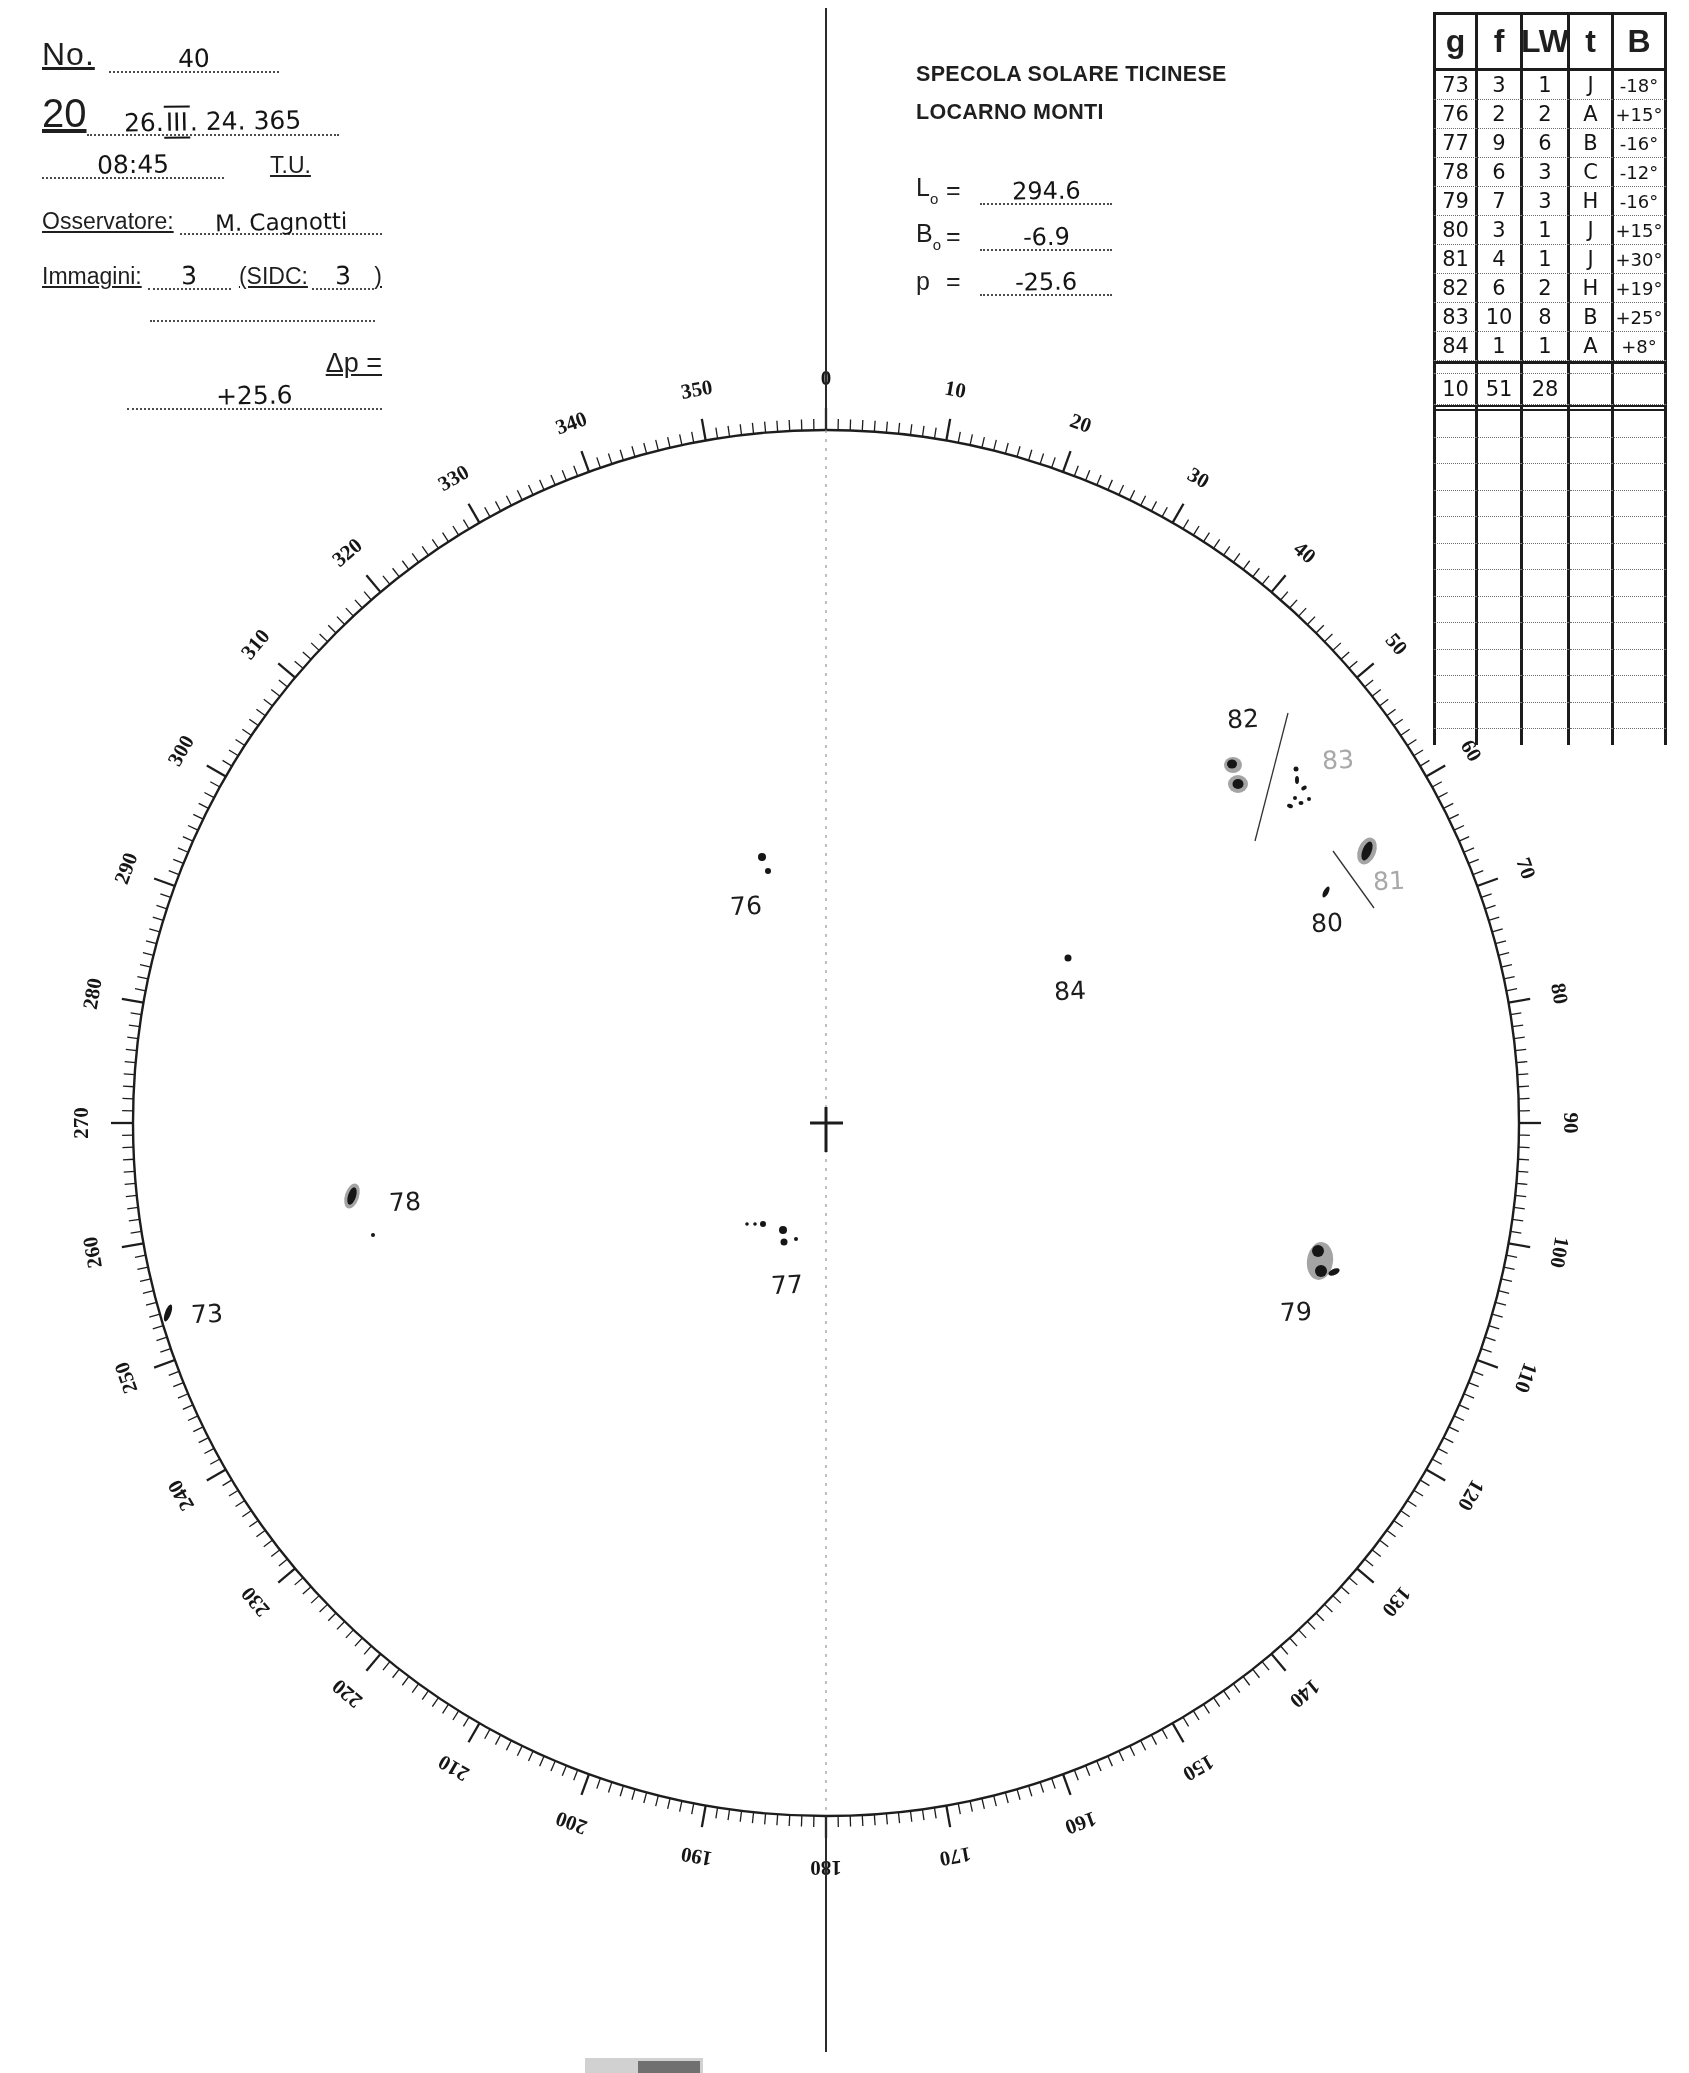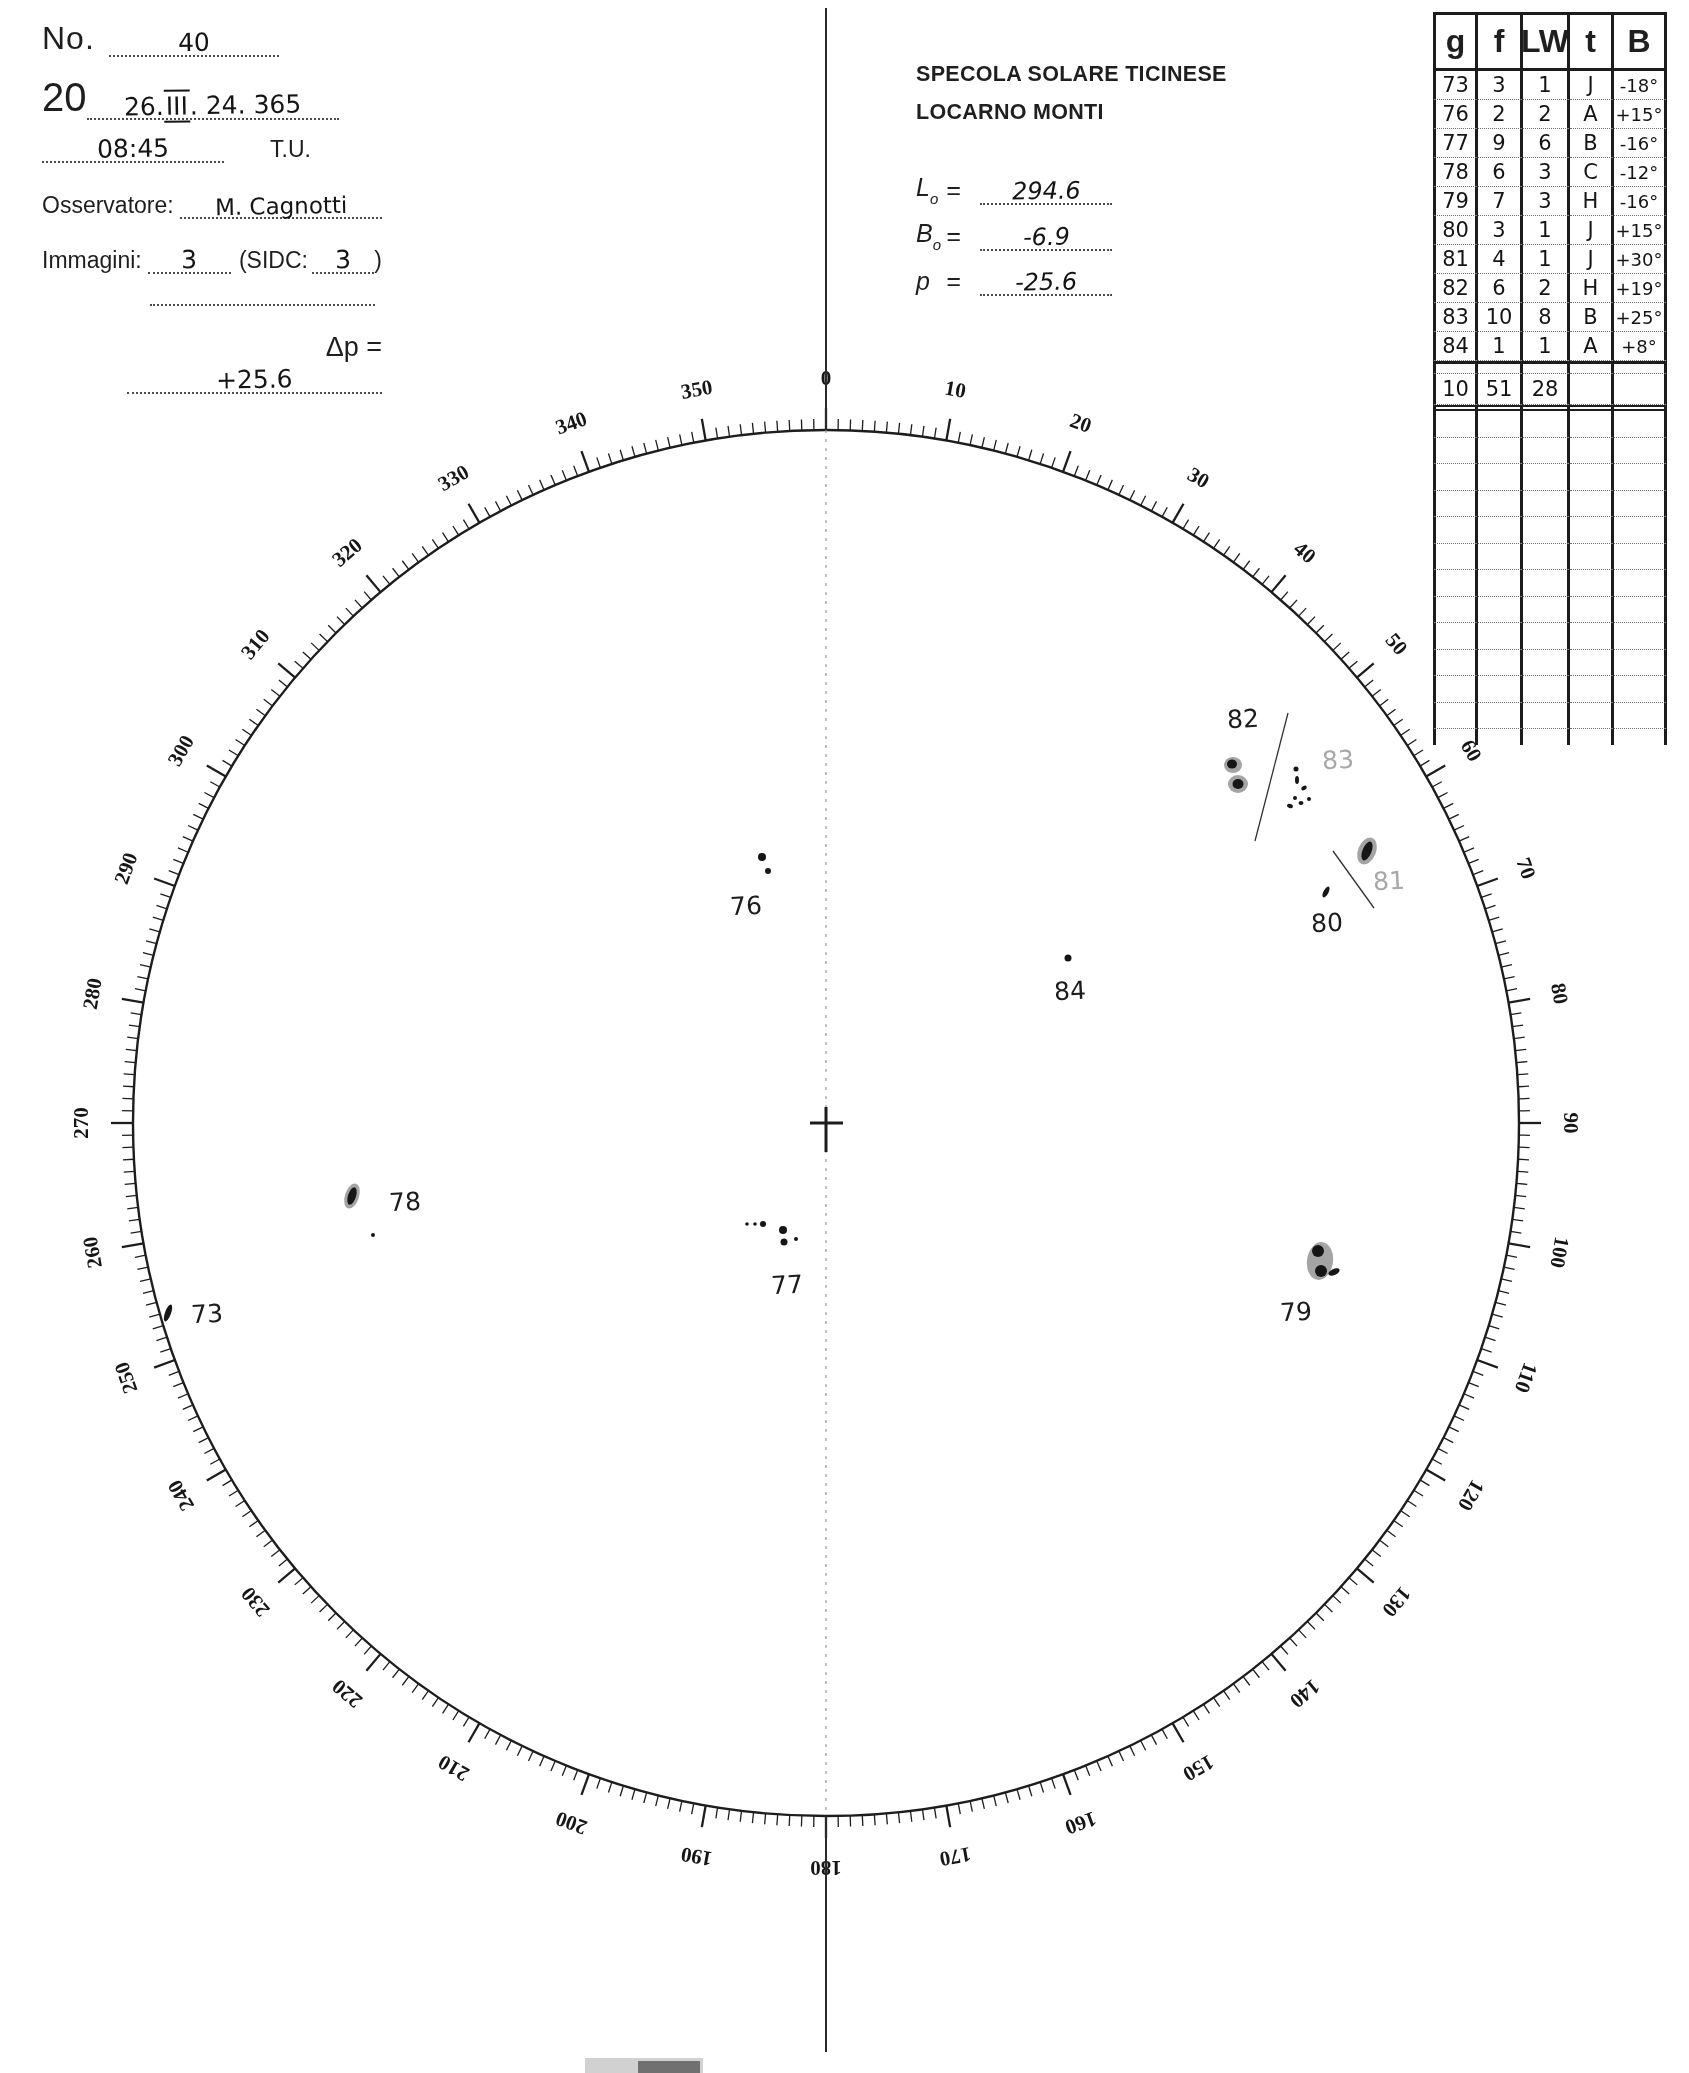--- a/index.html
+++ b/index.html
@@ -1,21 +1,21 @@
 <!DOCTYPE html>
 <html><head>
 <meta charset="utf-8">
 <style>
   html,body{margin:0;padding:0;background:#d9d9d9;}
   .page{position:relative;width:1689px;height:2073px;background:#ffffff;overflow:hidden;
         font-family:"Liberation Sans",sans-serif;color:#1f1f1f;}
   svg.disk{position:absolute;left:0;top:0;}
 
   
-  .hdr-left{position:absolute;left:42px;top:20px;width:340px;}
+  .hdr-left{position:absolute;left:42px;top:36px;width:340px;text-decoration:underline;}
   .row{display:flex;align-items:flex-end;margin-bottom:0;}
   .print{color:#1e1e1e;}
   .lbl-no{font-size:32px;letter-spacing:1px;}
   .lbl-20{font-size:40px;}
   .lbl-sm{font-size:23px;}
   .dotline{display:inline-block;border-bottom:2px dotted #4c4c4c;text-align:center;vertical-align:baseline;}
   .hand{font-family:"DejaVu Sans",sans-serif;color:#141414;}
   .hv{font-size:25px;display:inline-block;transform:translateY(2px) rotate(-1deg);}
   .roman{border-top:2px solid #141414;border-bottom:2px solid #141414;padding:0 2px;}
   .r-no{margin-top:0;}
@@ -24,21 +24,21 @@
   .r-oss{margin-top:28px;}
   .r-img{margin-top:24px;}
   .r-blank{margin-top:30px;margin-left:108px;}
   .r-dp{margin-top:26px;flex-direction:column;}
   .w170{width:170px;}  .w250{width:252px;}  .w180{width:182px;}
   .wflex{flex:1;} .w110{width:112px;} .w80{width:84px;} .w255{width:255px;} .w225{width:225px;}
 
   
   .hdr-center{position:absolute;left:916px;top:56px;width:330px;}
   .title{font-size:21.5px;font-weight:700;letter-spacing:.3px;line-height:1.75;}
-  .vals{margin-top:42px;font-style:italic;}
+  .vals{margin-top:42px;}
   .vrow{display:flex;align-items:flex-end;margin-bottom:14px;font-size:25px;}
   .vrow .base{width:30px;}
   .vrow sub{font-size:15px;transform:translateY(2px);display:inline-block;}
   .vrow .eq{width:34px;}
   .vline{width:132px;border-bottom:2px dotted #4c4c4c;text-align:center;}
   .vline .hv{font-size:24px;}
 
   
   #sunspot-table{position:absolute;left:1433px;top:12px;display:grid;
                  grid-template-columns:45px 45px 47px 44px 53px;

